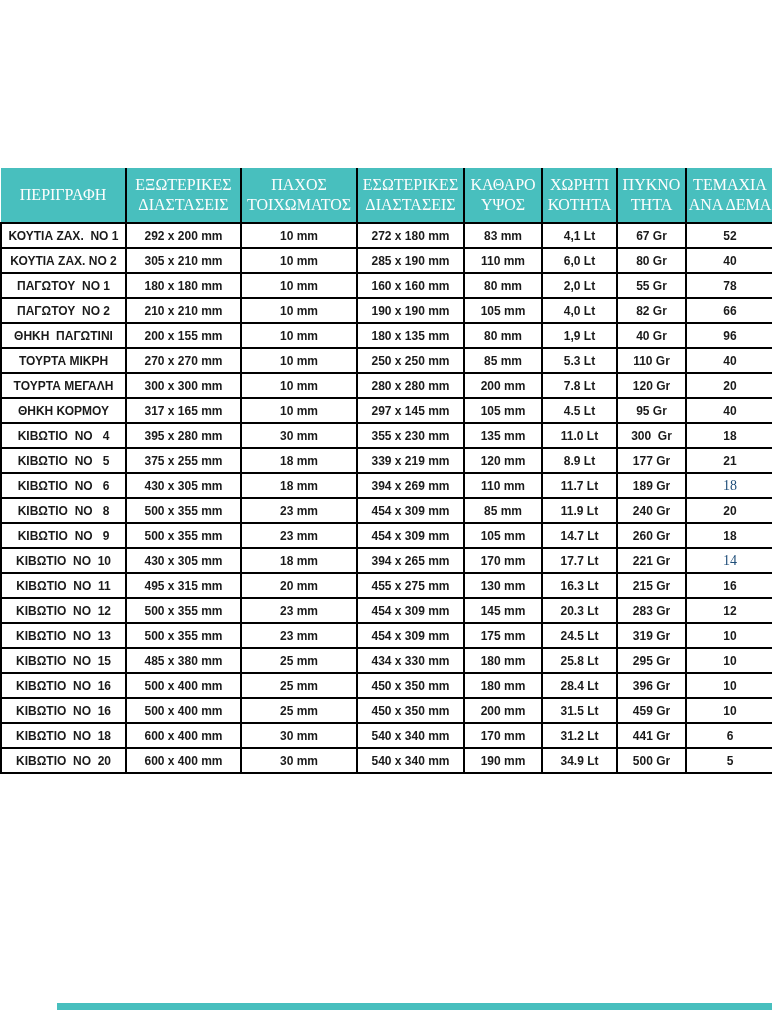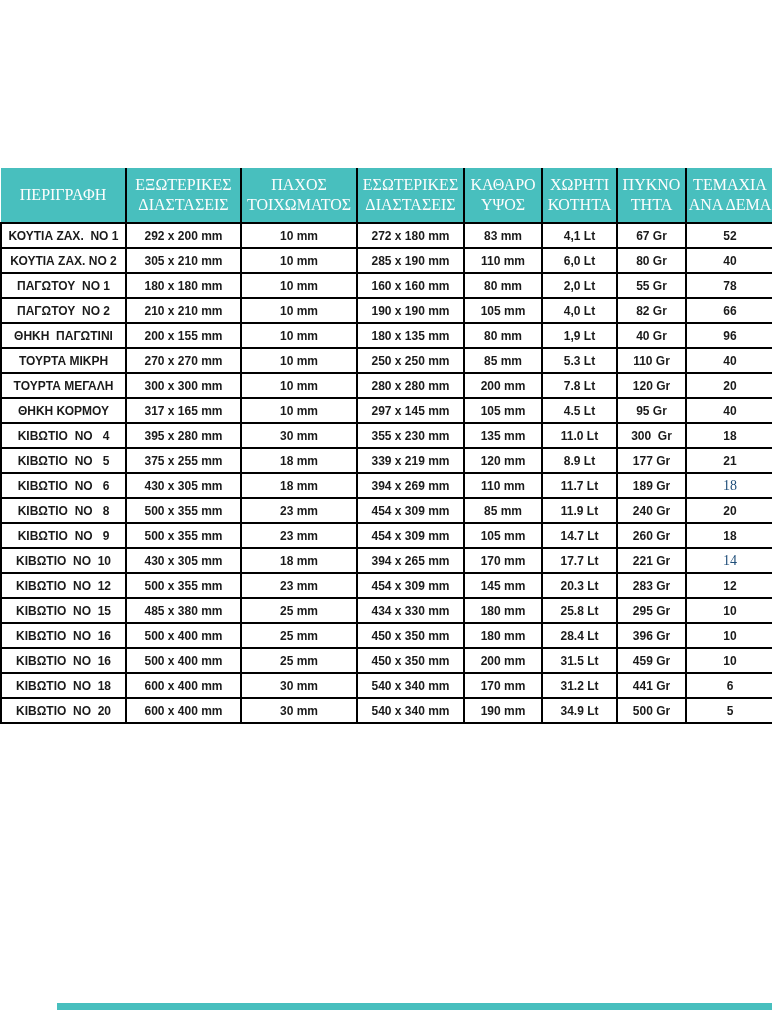--- a/index.html
+++ b/index.html
@@ -254,30 +254,50 @@
           <td>ΚΙΒΩΤΙΟ  ΝΟ  10</td>
           <td>430 x 305 mm</td>
           <td>18 mm</td>
           <td>394 x 265 mm</td>
           <td>170 mm</td>
           <td>17.7 Lt</td>
           <td>221 Gr</td>
           <td class="alt-num">14</td>
         </tr>
         <tr>
+          <td>ΚΙΒΩΤΙΟ  ΝΟ  11</td>
+          <td>495 x 315 mm</td>
+          <td>20 mm</td>
+          <td>455 x 275 mm</td>
+          <td>130 mm</td>
+          <td>16.3 Lt</td>
+          <td>215 Gr</td>
+          <td>16</td>
+        </tr>
+        <tr>
           <td>ΚΙΒΩΤΙΟ  ΝΟ  12</td>
           <td>500 x 355 mm</td>
           <td>23 mm</td>
           <td>454 x 309 mm</td>
           <td>145 mm</td>
           <td>20.3 Lt</td>
           <td>283 Gr</td>
           <td>12</td>
         </tr>
         <tr>
+          <td>ΚΙΒΩΤΙΟ  ΝΟ  13</td>
+          <td>500 x 355 mm</td>
+          <td>23 mm</td>
+          <td>454 x 309 mm</td>
+          <td>175 mm</td>
+          <td>24.5 Lt</td>
+          <td>319 Gr</td>
+          <td>10</td>
+        </tr>
+        <tr>
           <td>ΚΙΒΩΤΙΟ  ΝΟ  15</td>
           <td>485 x 380 mm</td>
           <td>25 mm</td>
           <td>434 x 330 mm</td>
           <td>180 mm</td>
           <td>25.8 Lt</td>
           <td>295 Gr</td>
           <td>10</td>
         </tr>
         <tr>

